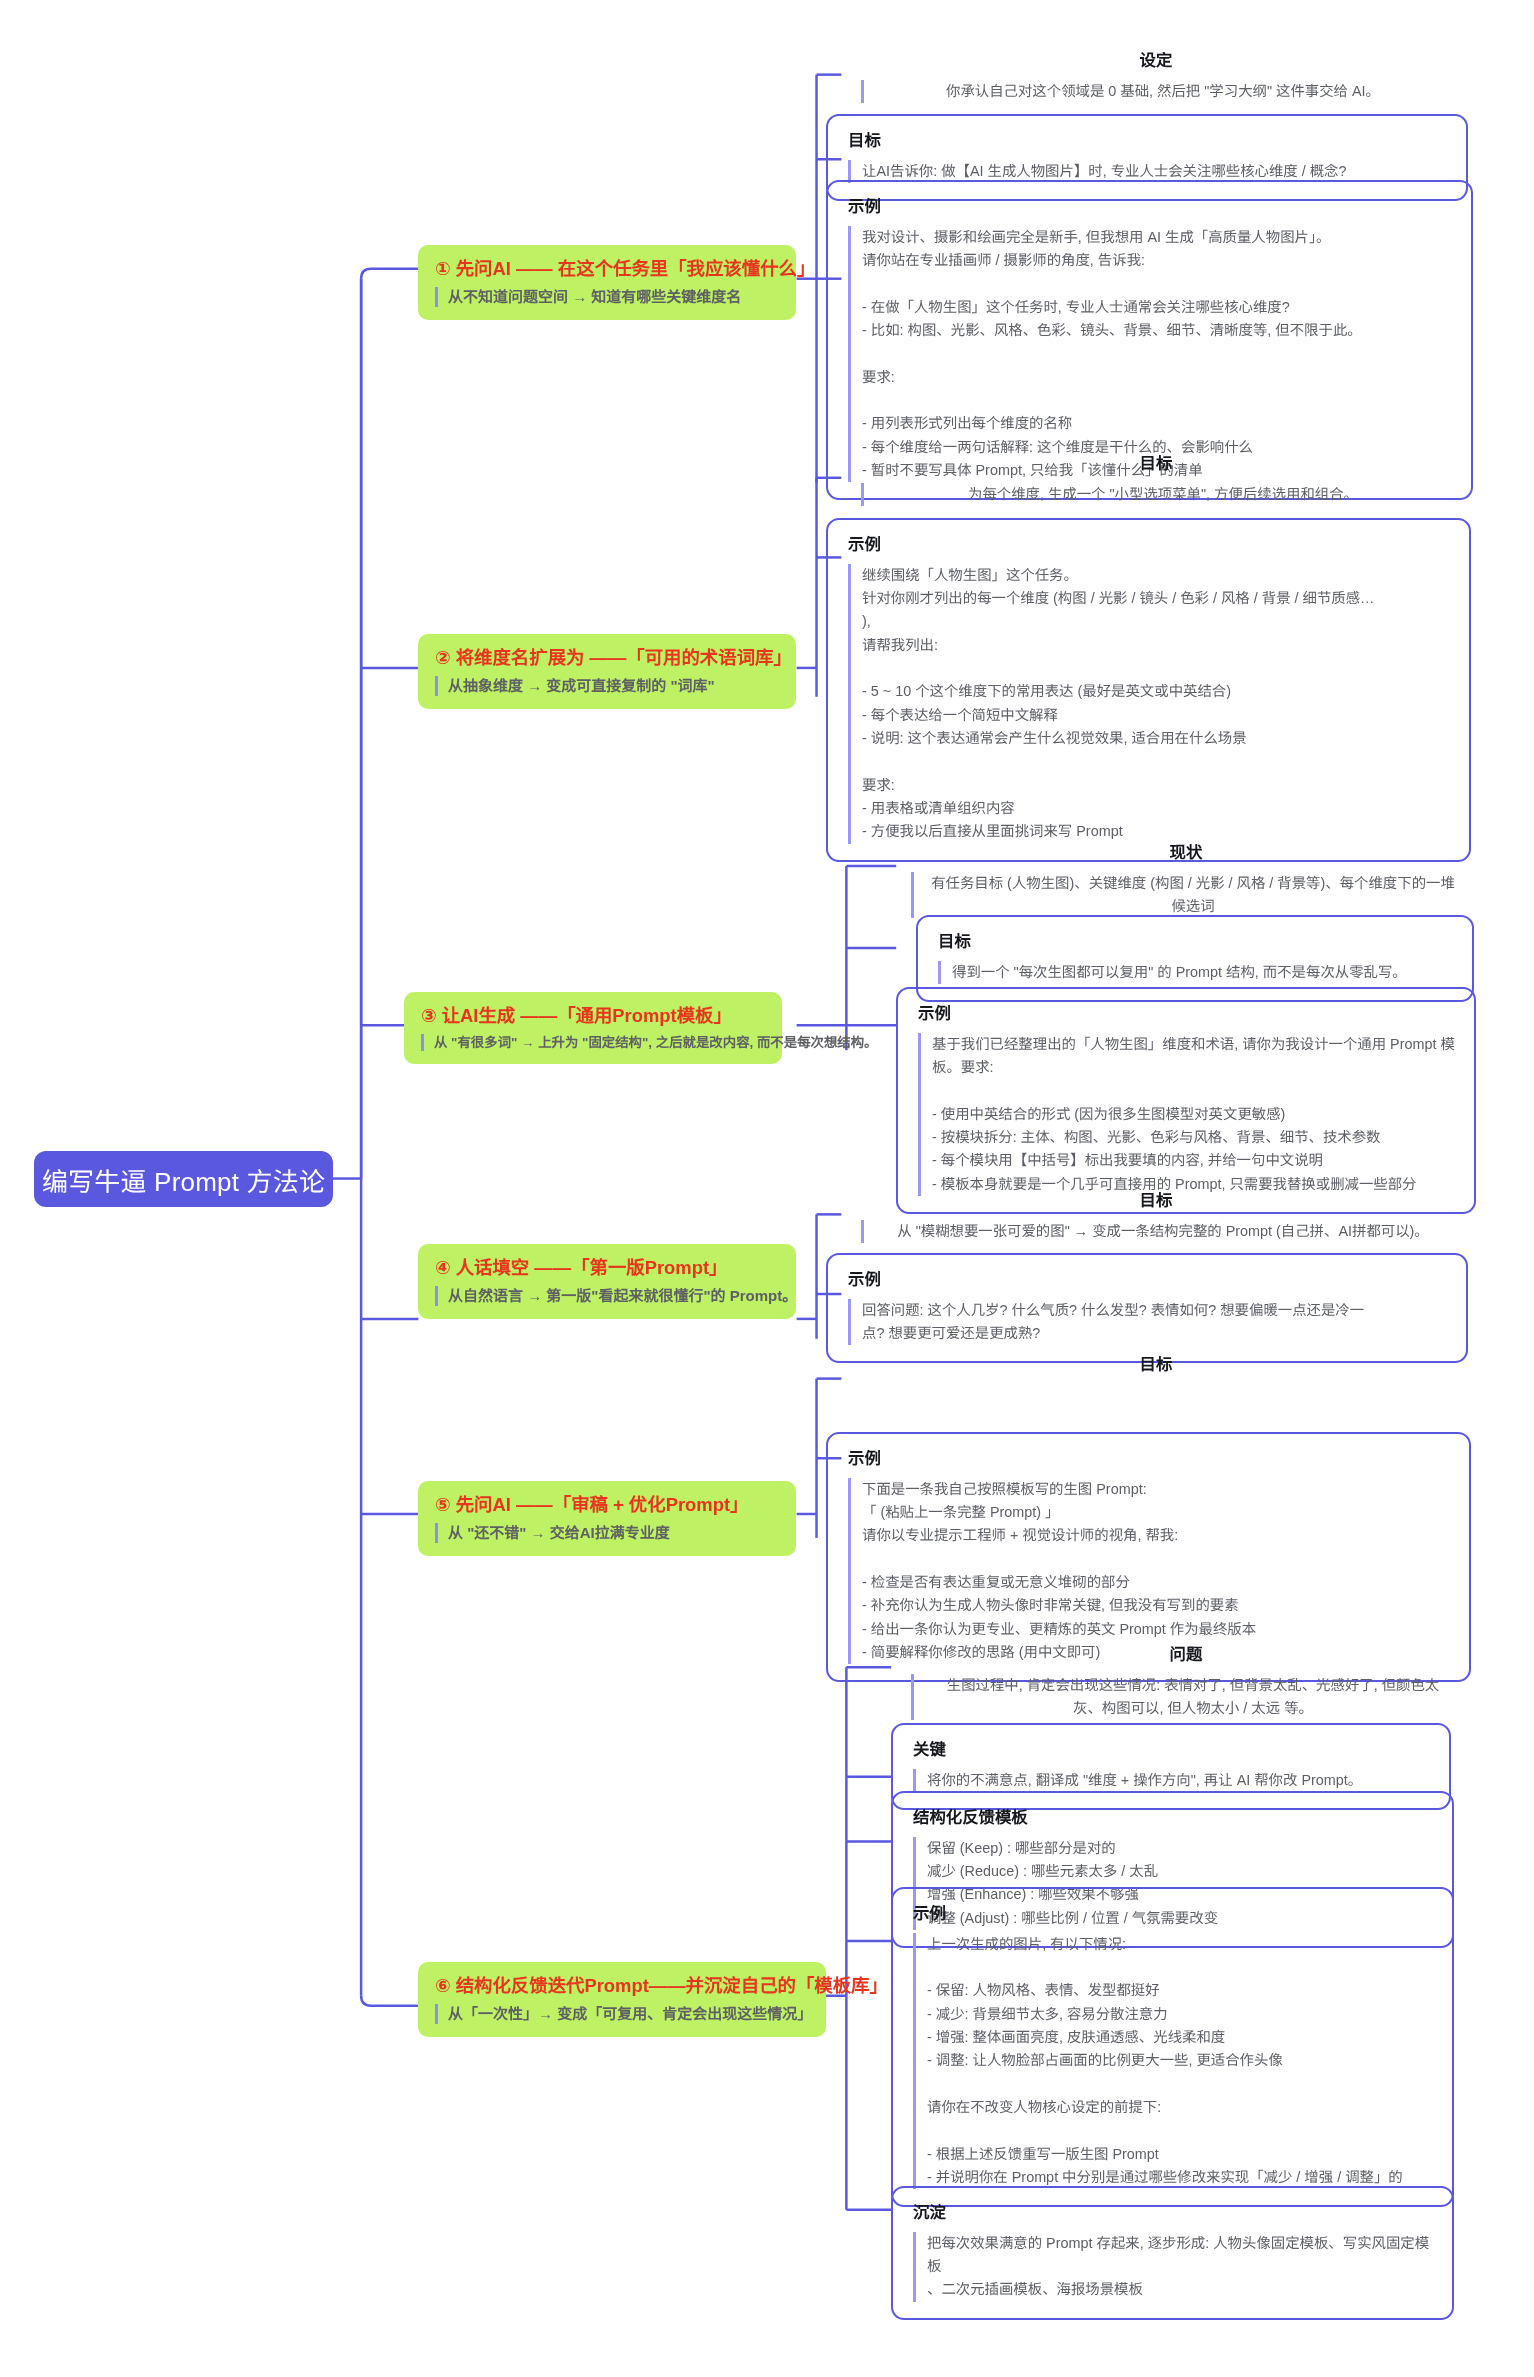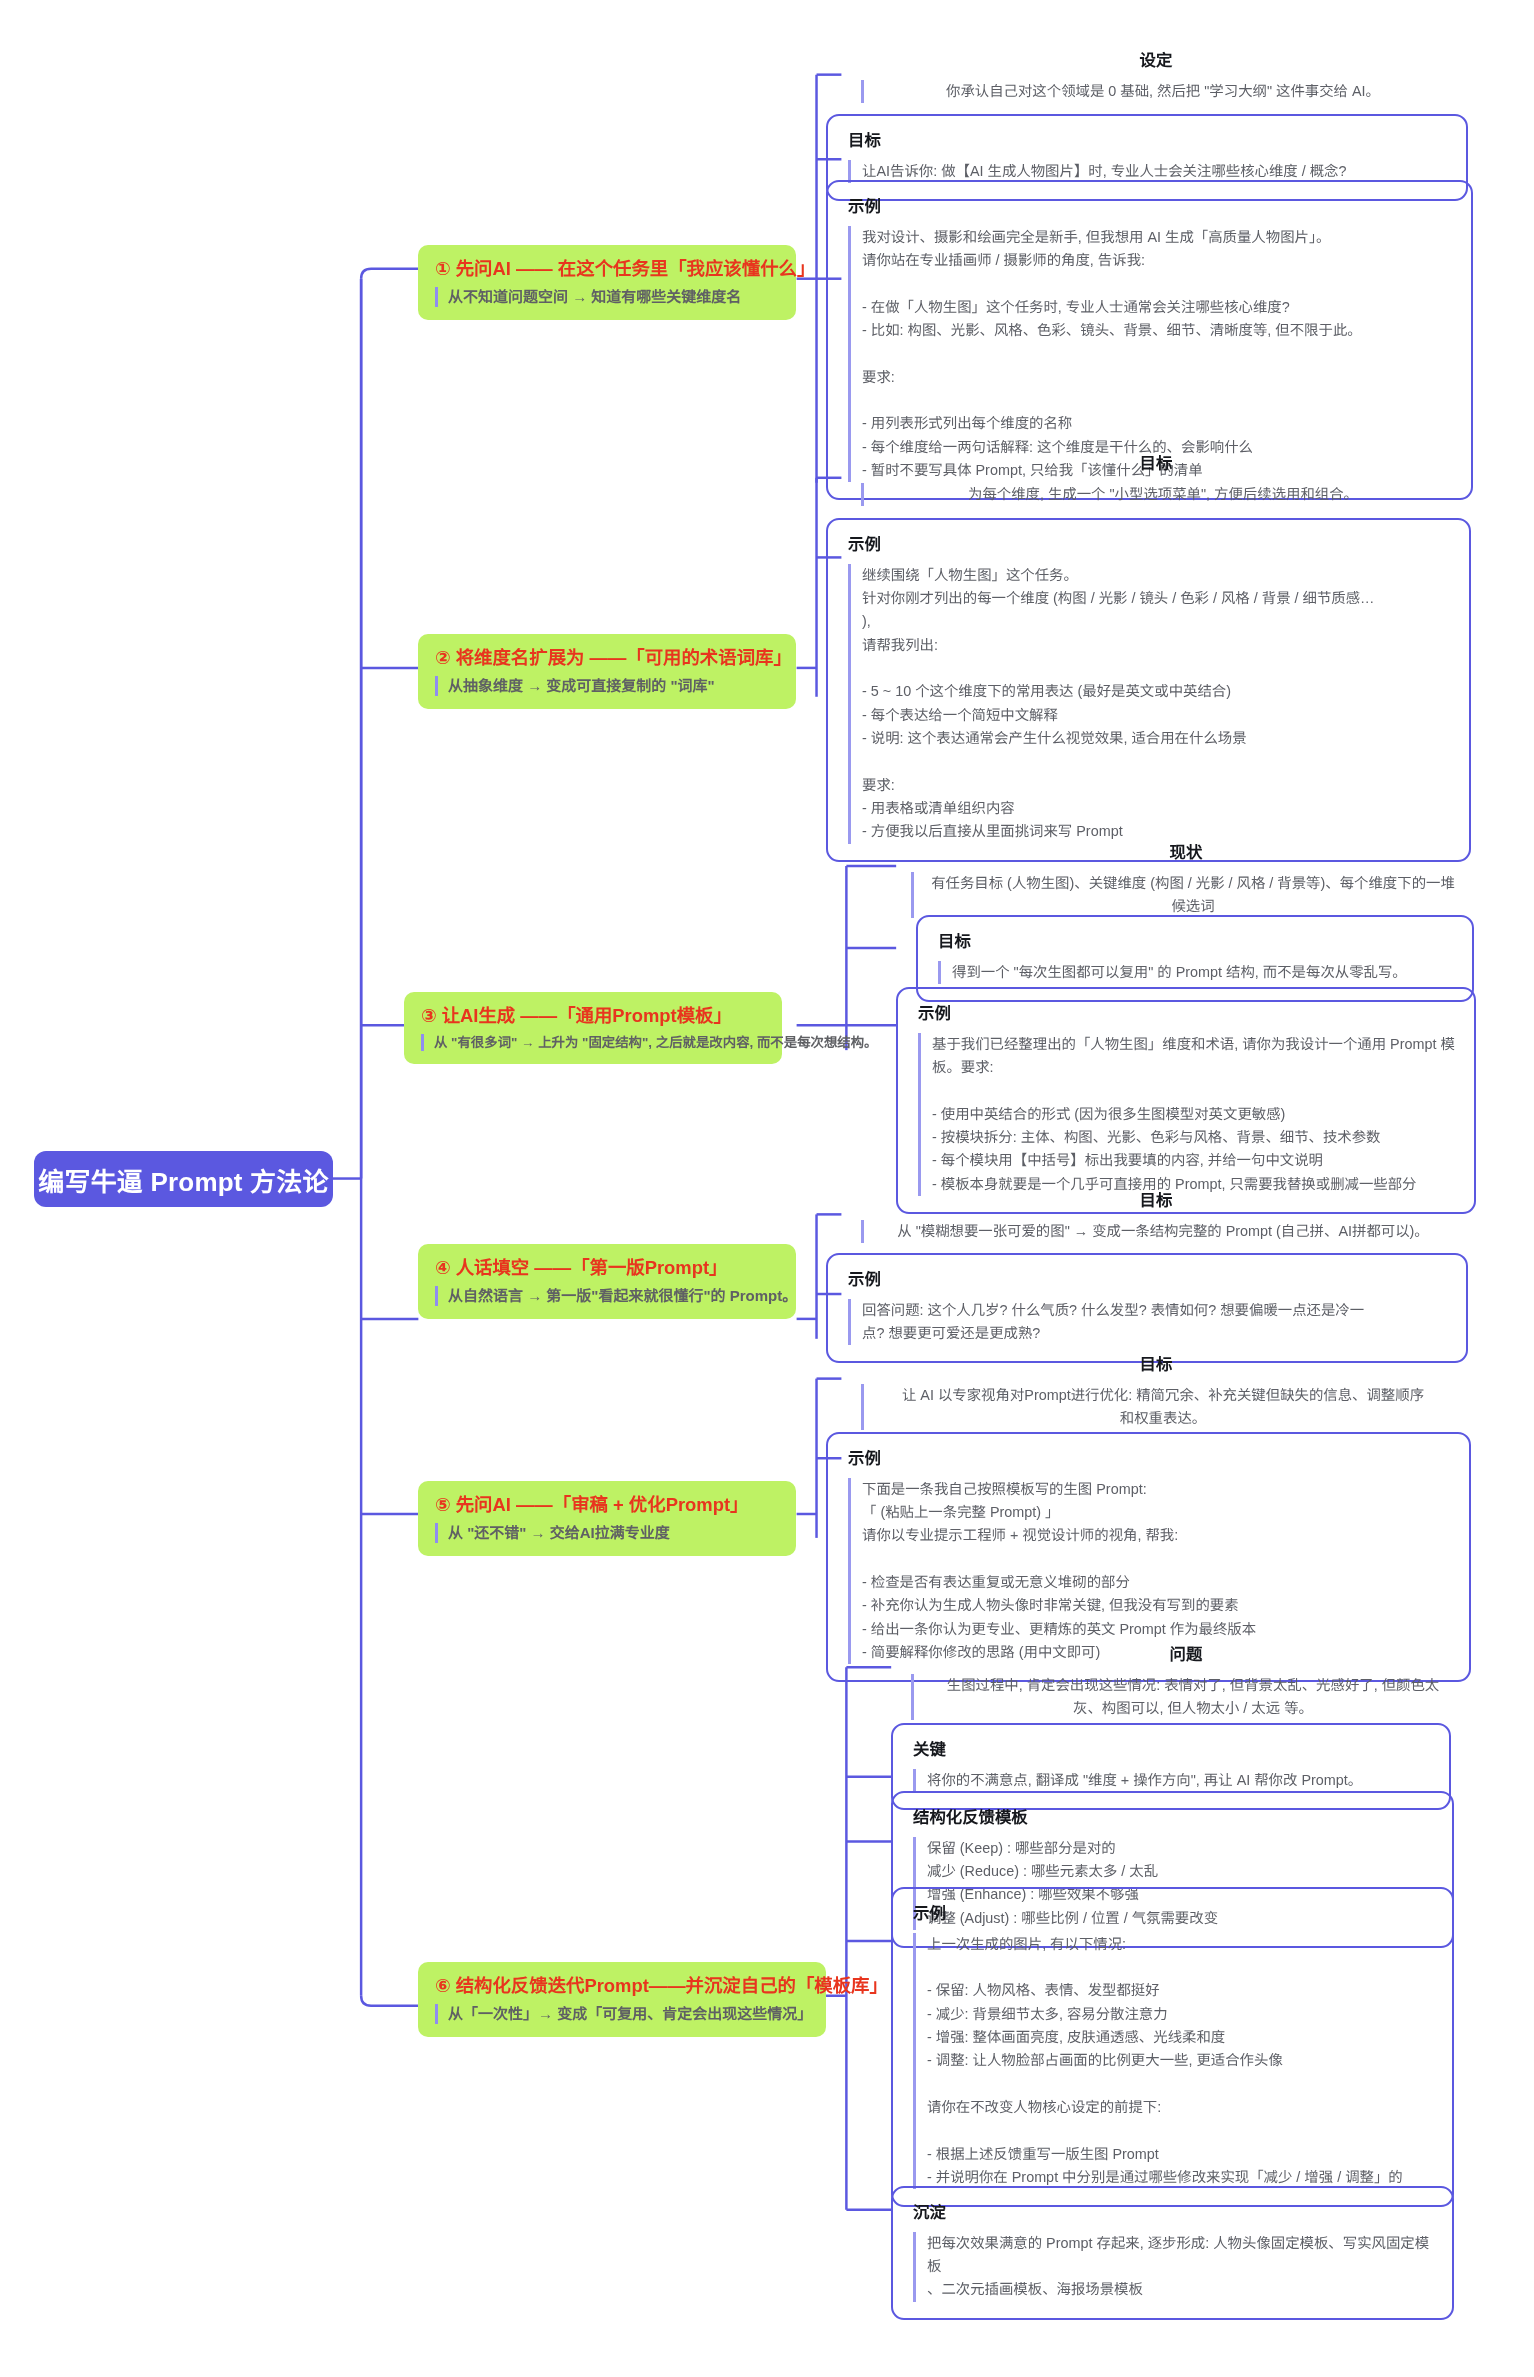--- a/index.html
+++ b/index.html
@@ -37,21 +37,21 @@
     top: 1151px;
     width: 299px;
     height: 56px;
     background: #5b58e0;
     border-radius: 12px;
     display: flex;
     align-items: center;
     justify-content: center;
     color: #ffffff;
     font-size: 26px;
-    font-weight: 700;
+    font-weight: 400;
     letter-spacing: 0.2px;
     white-space: nowrap;
   }
 
   
   .branch {
     position: absolute;
     background: #bef264;
     border-radius: 10px;
     padding: 12px 17px 13px 17px;
@@ -300,22 +300,20 @@
   </div>
 
   <div class="branch" style="left:418px; top:1481px; width:378px;">
     <div class="branch-title">⑤ 先问AI ——「审稿 + 优化Prompt」</div>
     <div class="branch-sub">从 "还不错" → 交给AI拉满专业度</div>
   </div>
 
   <div class="leaf plain" style="left:841px; top:1353px; width:627px;">
     <div class="leaf-inner">
       <div class="leaf-title">目标</div>
-      <div class="leaf-body">让 AI 以专家视角对Prompt进行优化: 精简冗余、补充关键但缺失的信息、调整顺序
-和权重表达。</div>
     </div>
   </div>
 
   <div class="leaf boxed" style="left:826px; top:1432px; width:645px;">
     <div class="leaf-inner">
       <div class="leaf-title">示例</div>
       <div class="leaf-body">下面是一条我自己按照模板写的生图 Prompt:
 「 (粘贴上一条完整 Prompt) 」
 请你以专业提示工程师 + 视觉设计师的视角, 帮我:
 

